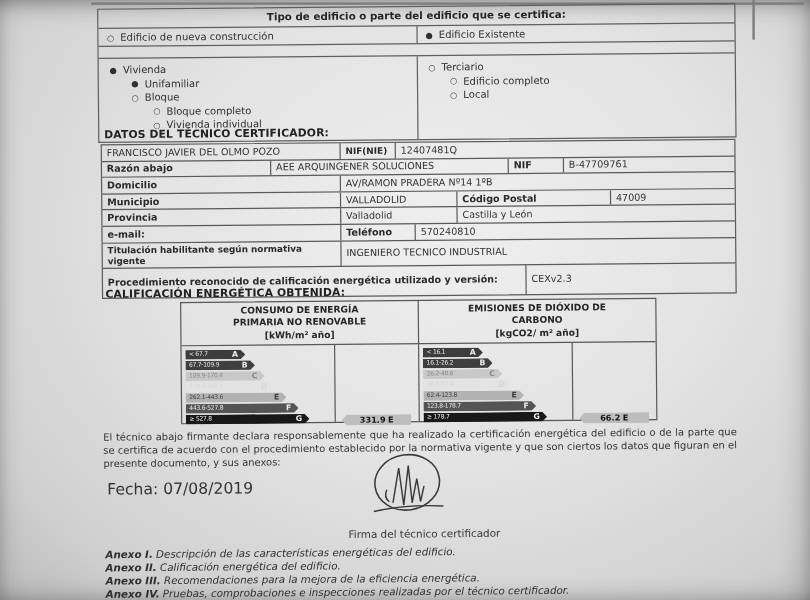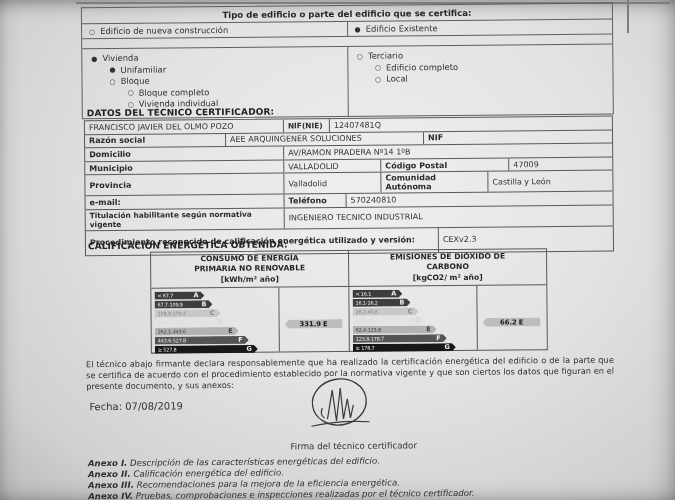--- a/index.html
+++ b/index.html
@@ -36,37 +36,37 @@
   .small-lbl{font-size:7.4px}
   
   .et{position:absolute;left:150px;top:250px;width:395px;border:1.3px solid #585858}
   .et-head{display:flex;border-bottom:1.2px solid #585858}
   .et-head .hc{flex:1;text-align:center;font-weight:bold;font-size:7.6px;line-height:10.4px;padding:2px 10px;color:#262626}
   .et-head .hc + .hc{border-left:1.2px solid #585858}
   .et-body{display:flex;height:64px}
   .half{flex:1;display:flex}
   .half + .half{border-left:1.2px solid #585858}
   .scales{width:128px;padding:3px 0 0 3px;border-right:1.2px solid #585858;box-sizing:border-box}
-  .valcell{flex:1;padding-top:32px;padding-left:5px}
+  .valcell{flex:1;padding-top:58px;padding-left:5px}
   .sarr{height:8px;display:flex;align-items:center;justify-content:space-between;padding:0 6px 0 3px;margin-bottom:1px;box-sizing:border-box;
         clip-path:polygon(0 0, calc(100% - 4px) 0, 100% 50%, calc(100% - 4px) 100%, 0 100%)}
   .r-a{width:50px;background:#3c3c3c;color:#efefef}
   .r-b{width:58px;background:#3f3f3f;color:#ececec}
   .r-c{width:66px;background:#c8c8c8;color:#868686}
   .r-d{width:74px;background:#e3e3e3;color:#d7d7d7}
   .r-e{width:84px;background:#b2b2b2;color:#3d3d3d}
   .r-f{width:94px;background:#545454;color:#ededed}
   .r-g{width:103px;background:#181818;color:#f1f1f1}
   .rng{font-size:5px;letter-spacing:-0.2px;white-space:nowrap}
   .ltr{font-size:6.5px;font-weight:bold}
   .varr{height:9px;width:58px;display:flex;align-items:center;justify-content:center;gap:2px;background:#bdbdbd;color:#141414;
         font-size:6.8px;font-weight:bold;clip-path:polygon(4px 0,100% 0,100% 100%,4px 100%,0 50%)}
   
   .decl{position:absolute;left:85px;top:357px;width:528px;font-size:8.3px;line-height:11px;text-align:justify;color:#333}
-  .fecha{position:absolute;left:88px;top:399px;font-size:10px;color:#333}
+  .fecha{position:absolute;left:88px;top:399px;font-size:13px;color:#333}
   .sig{position:absolute;left:292px;top:375px}
   .firma{position:absolute;left:238px;top:441px;width:228px;text-align:center;font-size:8.7px;color:#333}
   .anexos{position:absolute;left:86px;top:456px;font-size:8.6px;line-height:10.9px;font-style:italic;color:#2e2e2e}
   .anexos b{font-weight:bold}
 </style>
 </head>
 <body>
 
 <div class="scan">
   <div class="art-hline"></div>
@@ -127,38 +127,38 @@
     </div>
 
     <div class="h" style="left:88px;top:106px">DATOS DEL TÉCNICO CERTIFICADOR:</div>
     <div class="tt">
       <div class="tr">
         <div class="td" style="width:198px">FRANCISCO JAVIER DEL OLMO POZO</div>
         <div class="td lbl small-lbl" style="width:46px">NIF(NIE)</div>
         <div class="td" style="flex:1">12407481Q</div>
       </div>
       <div class="tr">
-        <div class="td lbl" style="width:140px">Razón social</div>
+        <div class="td lbl" style="width:140px">Razón abajo</div>
         <div class="td" style="width:198px">AEE ARQUINGENER SOLUCIONES</div>
         <div class="td lbl" style="width:46px">NIF</div>
+        <div class="td" style="flex:1">B-47709761</div>
       </div>
       <div class="tr">
         <div class="td lbl" style="width:198px">Domicilio</div>
         <div class="td" style="flex:1">AV/RAMON PRADERA Nº14 1ºB</div>
       </div>
       <div class="tr">
         <div class="td lbl" style="width:198px">Municipio</div>
         <div class="td" style="width:97px">VALLADOLID</div>
         <div class="td lbl" style="width:128px">Código Postal</div>
         <div class="td" style="flex:1">47009</div>
       </div>
       <div class="tr">
         <div class="td lbl" style="width:198px">Provincia</div>
         <div class="td" style="width:97px">Valladolid</div>
-        <div class="td lbl" style="width:107px">Comunidad Autónoma</div>
         <div class="td" style="flex:1">Castilla y León</div>
       </div>
       <div class="tr">
         <div class="td lbl" style="width:198px">e-mail:</div>
         <div class="td lbl" style="width:62px">Teléfono</div>
         <div class="td" style="flex:1">570240810</div>
       </div>
       <div class="tr">
         <div class="td lbl small-lbl" style="width:198px">Titulación habilitante según normativa vigente</div>
         <div class="td" style="flex:1">INGENIERO TECNICO INDUSTRIAL</div>

